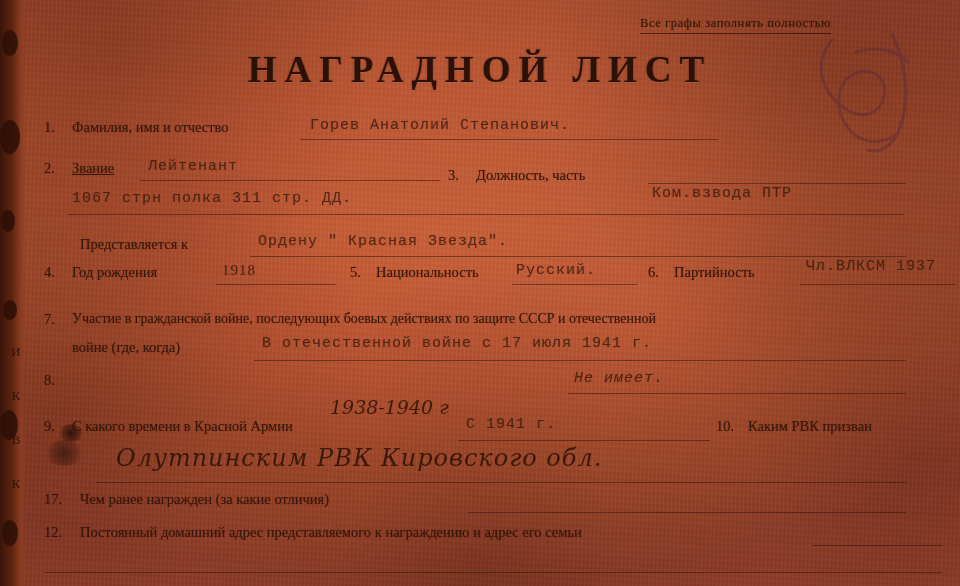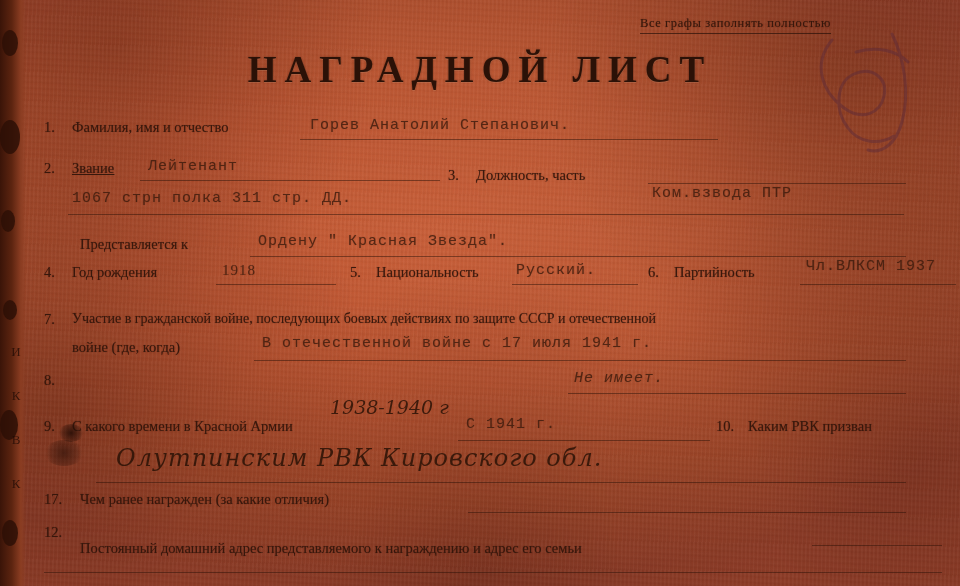--- a/index.html
+++ b/index.html
@@ -247,21 +247,21 @@
     <div class="tx printed lbl" style="left:748px; top:418px;">Каким РВК призван</div>
 
     <div class="tx hand" style="left:116px; top:444px; font-size:24px; letter-spacing:1px;">Олутпинским   РВК   Кировского   обл.</div>
     <div class="rule" style="left:96px; top:482px; width:810px;"></div>
 
     <div class="tx printed num" style="left:44px; top:491px;">17.</div>
     <div class="tx printed lbl" style="left:80px; top:491px;">Чем ранее награжден (за какие отличия)</div>
     <div class="rule" style="left:468px; top:512px; width:438px;"></div>
 
     <div class="tx printed num" style="left:44px; top:524px;text-align:center;">12.</div>
-    <div class="tx printed lbl" style="left:80px; top:540px;">Постоянный домашний адрес представляемого к награждению и адрес его семьи</div>
+    <div class="tx printed lbl" style="left:80px; top:524px;">Постоянный домашний адрес представляемого к награждению и адрес его семьи</div>
     <div class="rule" style="left:812px; top:545px; width:130px;"></div>
     <div class="rule" style="left:44px; top:572px; width:898px;"></div>
 
   </div>
 
   <svg class="scrawl" viewBox="0 0 150 140">
     <g fill="none" stroke="#5a2a3a" stroke-width="3" stroke-linecap="round" opacity="0.85">
       <path d="M40 18 C 20 42, 30 70, 52 86 C 70 99, 88 92, 92 74 C 96 56, 80 44, 62 52 C 44 60, 42 88, 56 106 C 66 120, 86 124, 102 114"></path>
       <path d="M100 12 C 112 36, 118 70, 110 100 C 104 122, 90 132, 76 128"></path>
       <path d="M64 30 C 84 24, 104 28, 116 40"></path>

